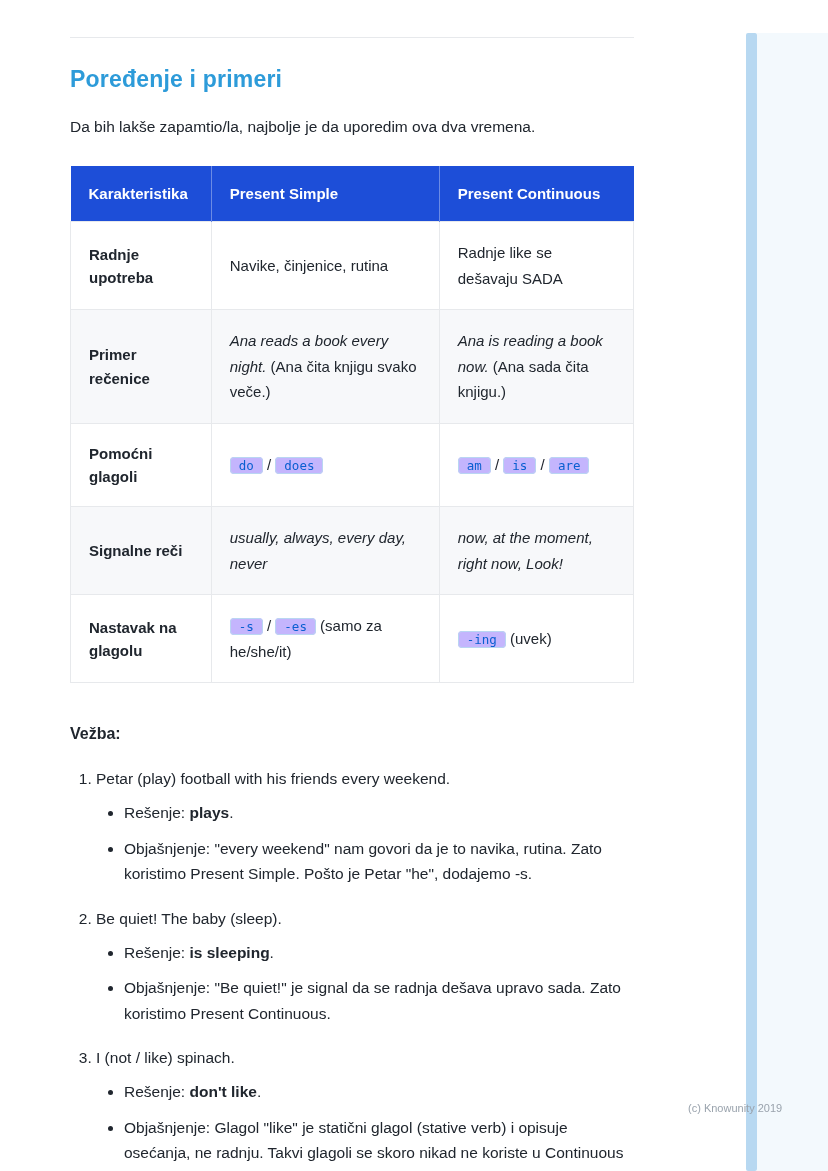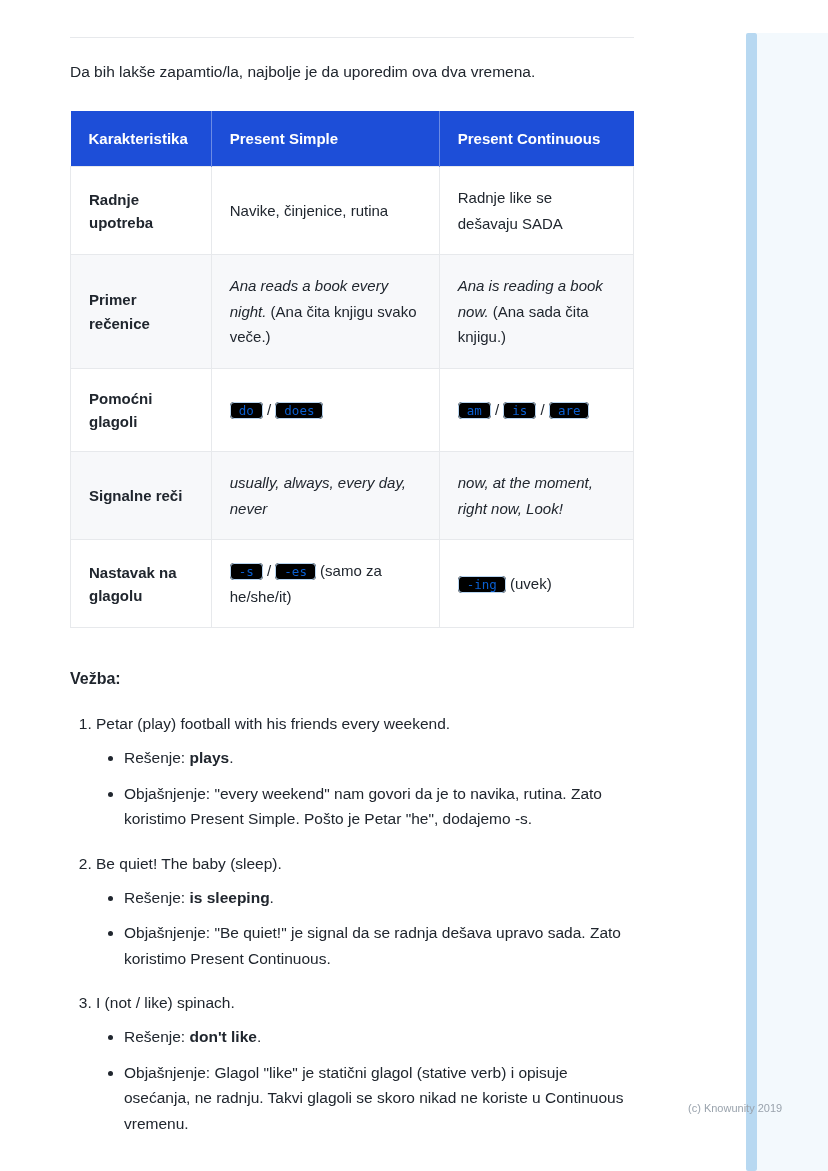--- a/index.html
+++ b/index.html
@@ -33,39 +33,40 @@
   }
   table.cmp tbody tr:nth-child(even) { background:#f7f8fa; }
   table.cmp td.rowlabel { font-weight:bold; line-height:1.55; }
   table.cmp col.c1 { width:25%; }
   table.cmp col.c2 { width:40.5%; }
   table.cmp col.c3 { width:34.5%; }
   .it { font-style:italic; }
   .bd { font-weight:bold; }
   .chip {
     font-family:"DejaVu Sans Mono", monospace; font-size:12.5px;
-    color:#0a5fd1; background:#000000; border:1px solid #b9d6f2;
+    color:#0a5fd1; background:#c4b5fd; border:1px solid #b9d6f2;
     border-radius:4px; padding:0 8px; white-space:nowrap;
   }
   h2.exercise-title { font-size:16px; font-weight:bold; margin:42px 0 0 0; }
   ol.exercise { margin:24px 0 0 0; padding-left:26px; font-size:15.5px; }
   ol.exercise > li { margin-bottom:20px; line-height:1.6; }
   ol.exercise ul { margin:8px 0 0 0; padding-left:28px; list-style:disc; }
   ol.exercise ul li { margin-bottom:10px; line-height:1.65; }
   .footer-note {
     position:absolute; left:688px; top:1102px; font-size:11px;
     color:#9aa3ad; z-index:5; white-space:nowrap;
   }
 </style>
 </head>
 <body>
 
 <div class="page">
   <div class="content">
     <hr class="divider">
+    <h1 class="title">Poređenje i primeri</h1>
     <p class="intro">Da bih lakše zapamtio/la, najbolje je da uporedim ova dva vremena.</p>
 
     <table class="cmp">
       <colgroup>
           <col class="c1">
           <col class="c2">
           <col class="c3">
         </colgroup>
       <thead>
         <tr>

